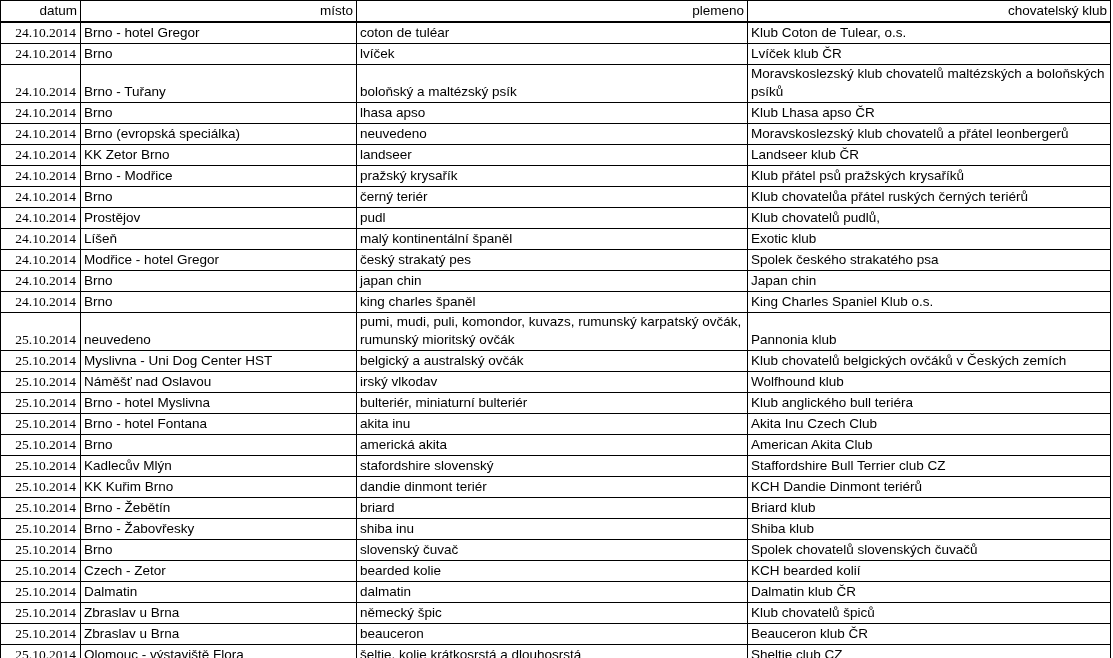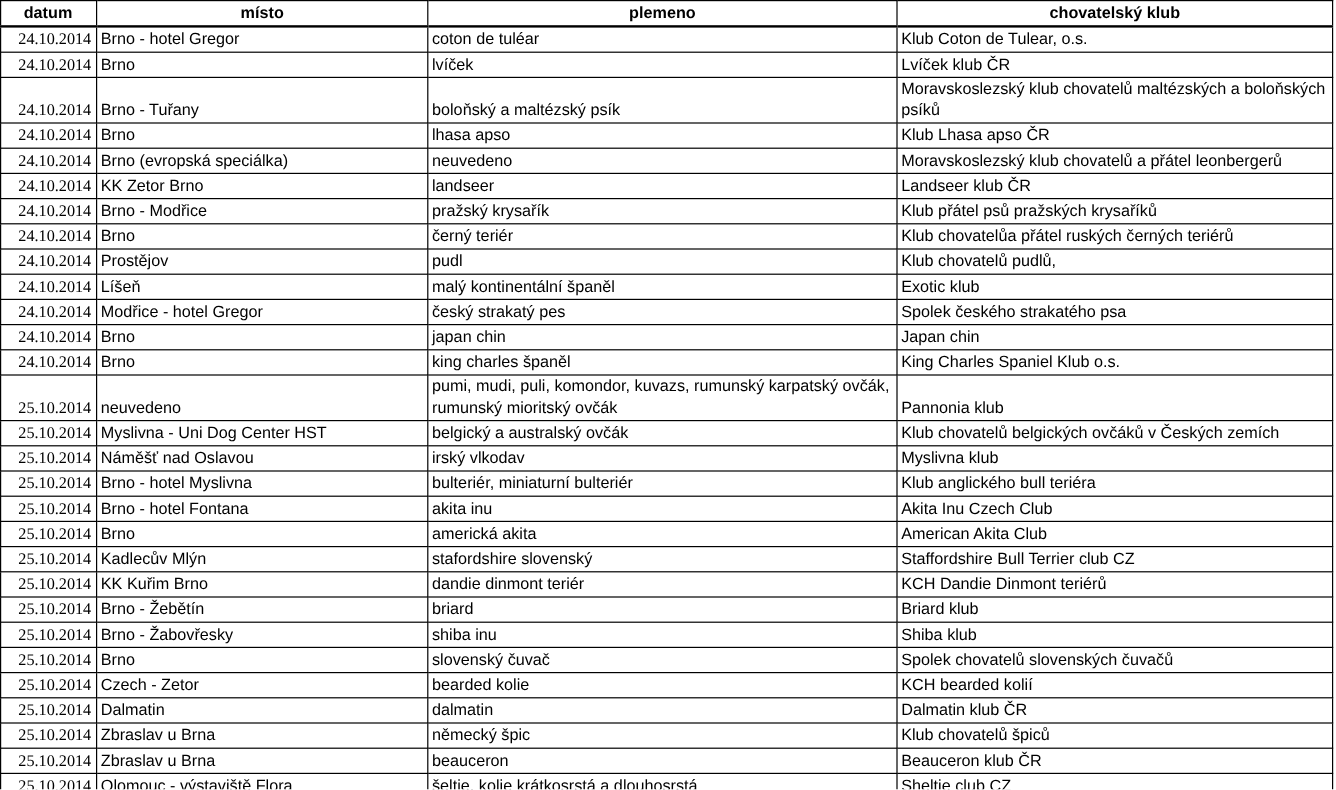--- a/index.html
+++ b/index.html
@@ -20,22 +20,22 @@
     color: #000000;
     font-size: 13.5px;
     line-height: 18px;
     vertical-align: bottom;
     padding: 0 3px 1px 3px;
     overflow: hidden;
     white-space: pre-line;
     background: #ffffff;
   }
   .sheet th {
-    font-weight: bold;
-    text-align: center;
+    font-weight: normal;
+    text-align: right;
     height: 19px;
     border-bottom-width: 2px;
   }
   .sheet td { height: 19px; }
   .sheet td.col-datum { text-align: right; padding-right: 4px; font-family: Liberation Serif, serif; }
   .sheet th.col-datum { padding-left: 2px; }
 </style>
 </head>
 <body>
 
@@ -145,21 +145,21 @@
         <tr>
           <td class="col-datum">25.10.2014</td>
           <td class="col-misto">Myslivna - Uni Dog Center HST</td>
           <td class="col-plemeno">belgický a australský ovčák</td>
           <td class="col-klub">Klub chovatelů belgických ovčáků v Českých zemích</td>
         </tr>
         <tr>
           <td class="col-datum">25.10.2014</td>
           <td class="col-misto">Náměšť nad Oslavou</td>
           <td class="col-plemeno">irský vlkodav</td>
-          <td class="col-klub">Myslivna klub</td>
+          <td class="col-klub">Wolfhound klub</td>
         </tr>
         <tr>
           <td class="col-datum">25.10.2014</td>
           <td class="col-misto">Brno - hotel Myslivna</td>
           <td class="col-plemeno">bulteriér, miniaturní bulteriér</td>
           <td class="col-klub">Klub anglického bull teriéra</td>
         </tr>
         <tr>
           <td class="col-datum">25.10.2014</td>
           <td class="col-misto">Brno - hotel Fontana</td>

